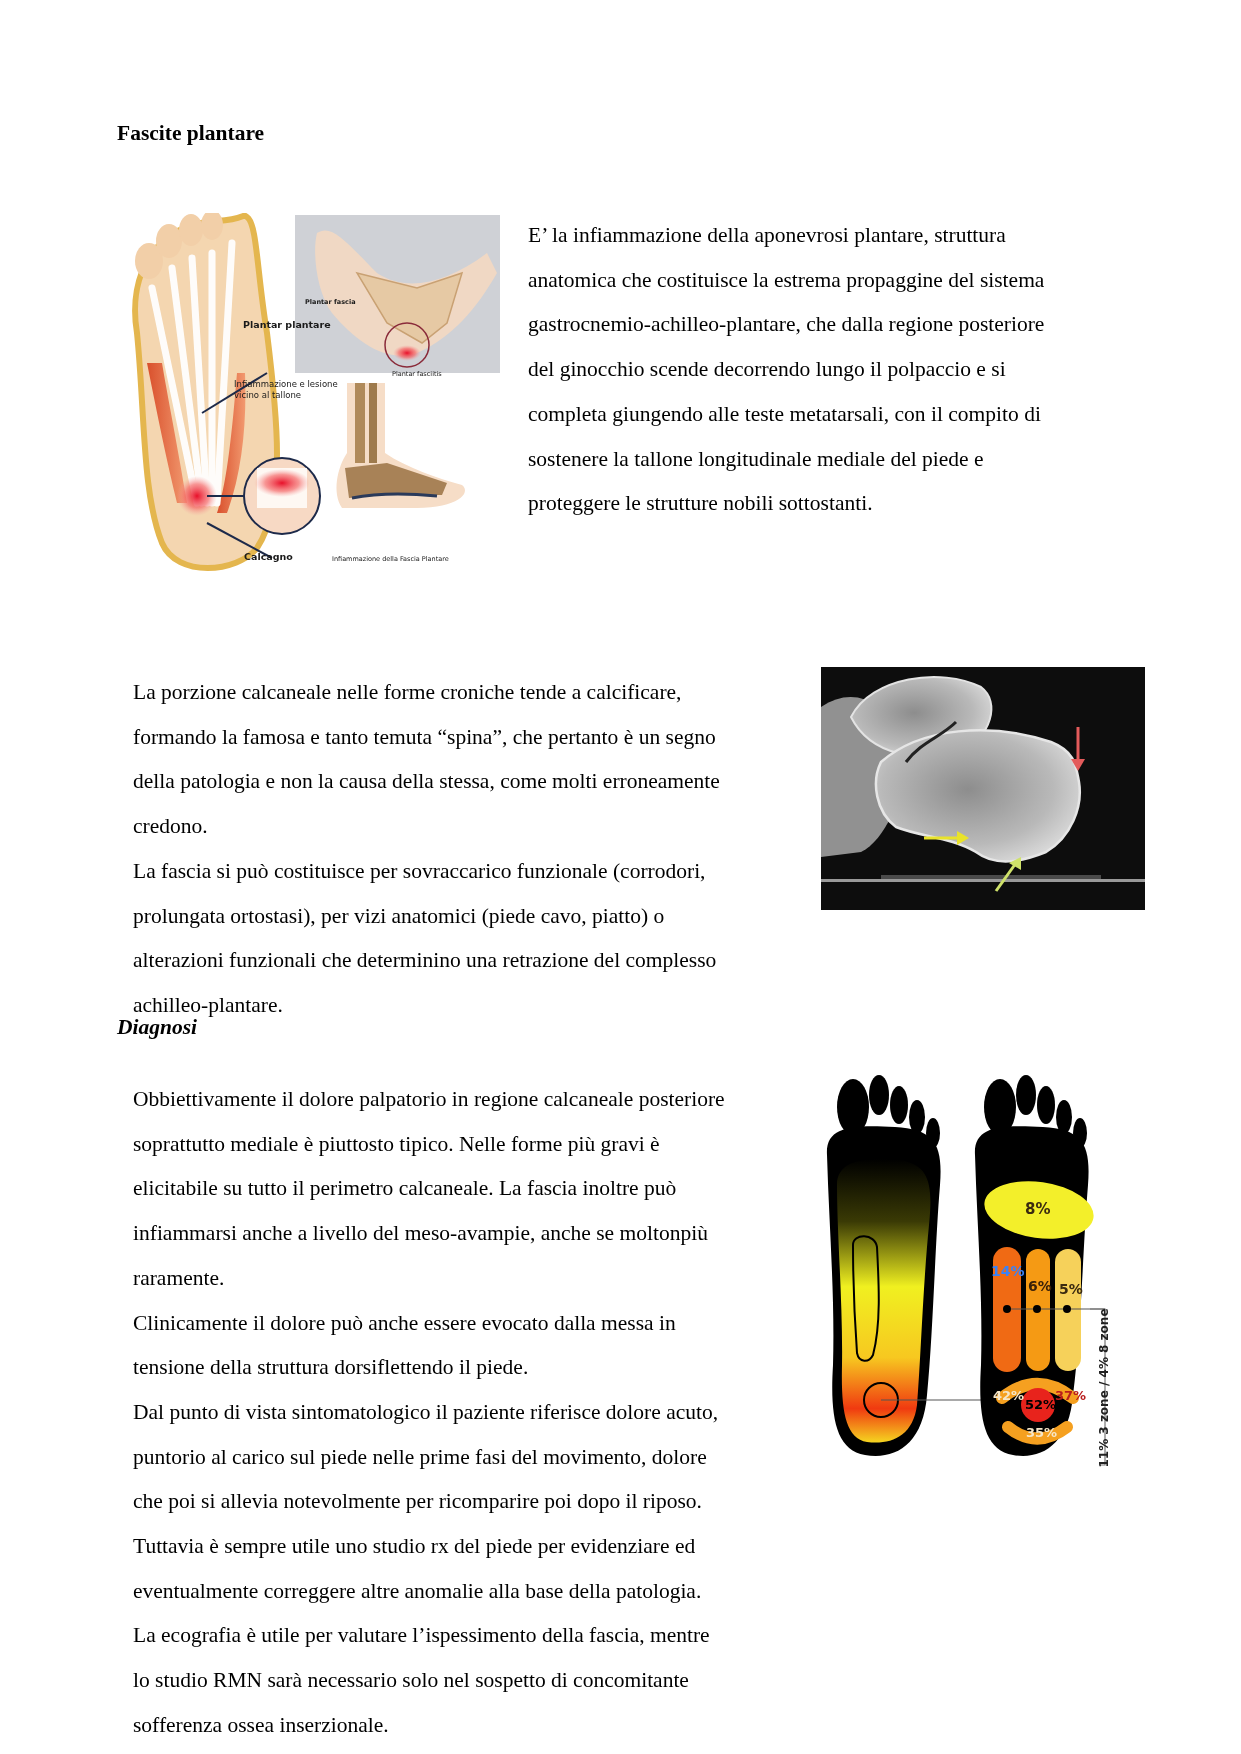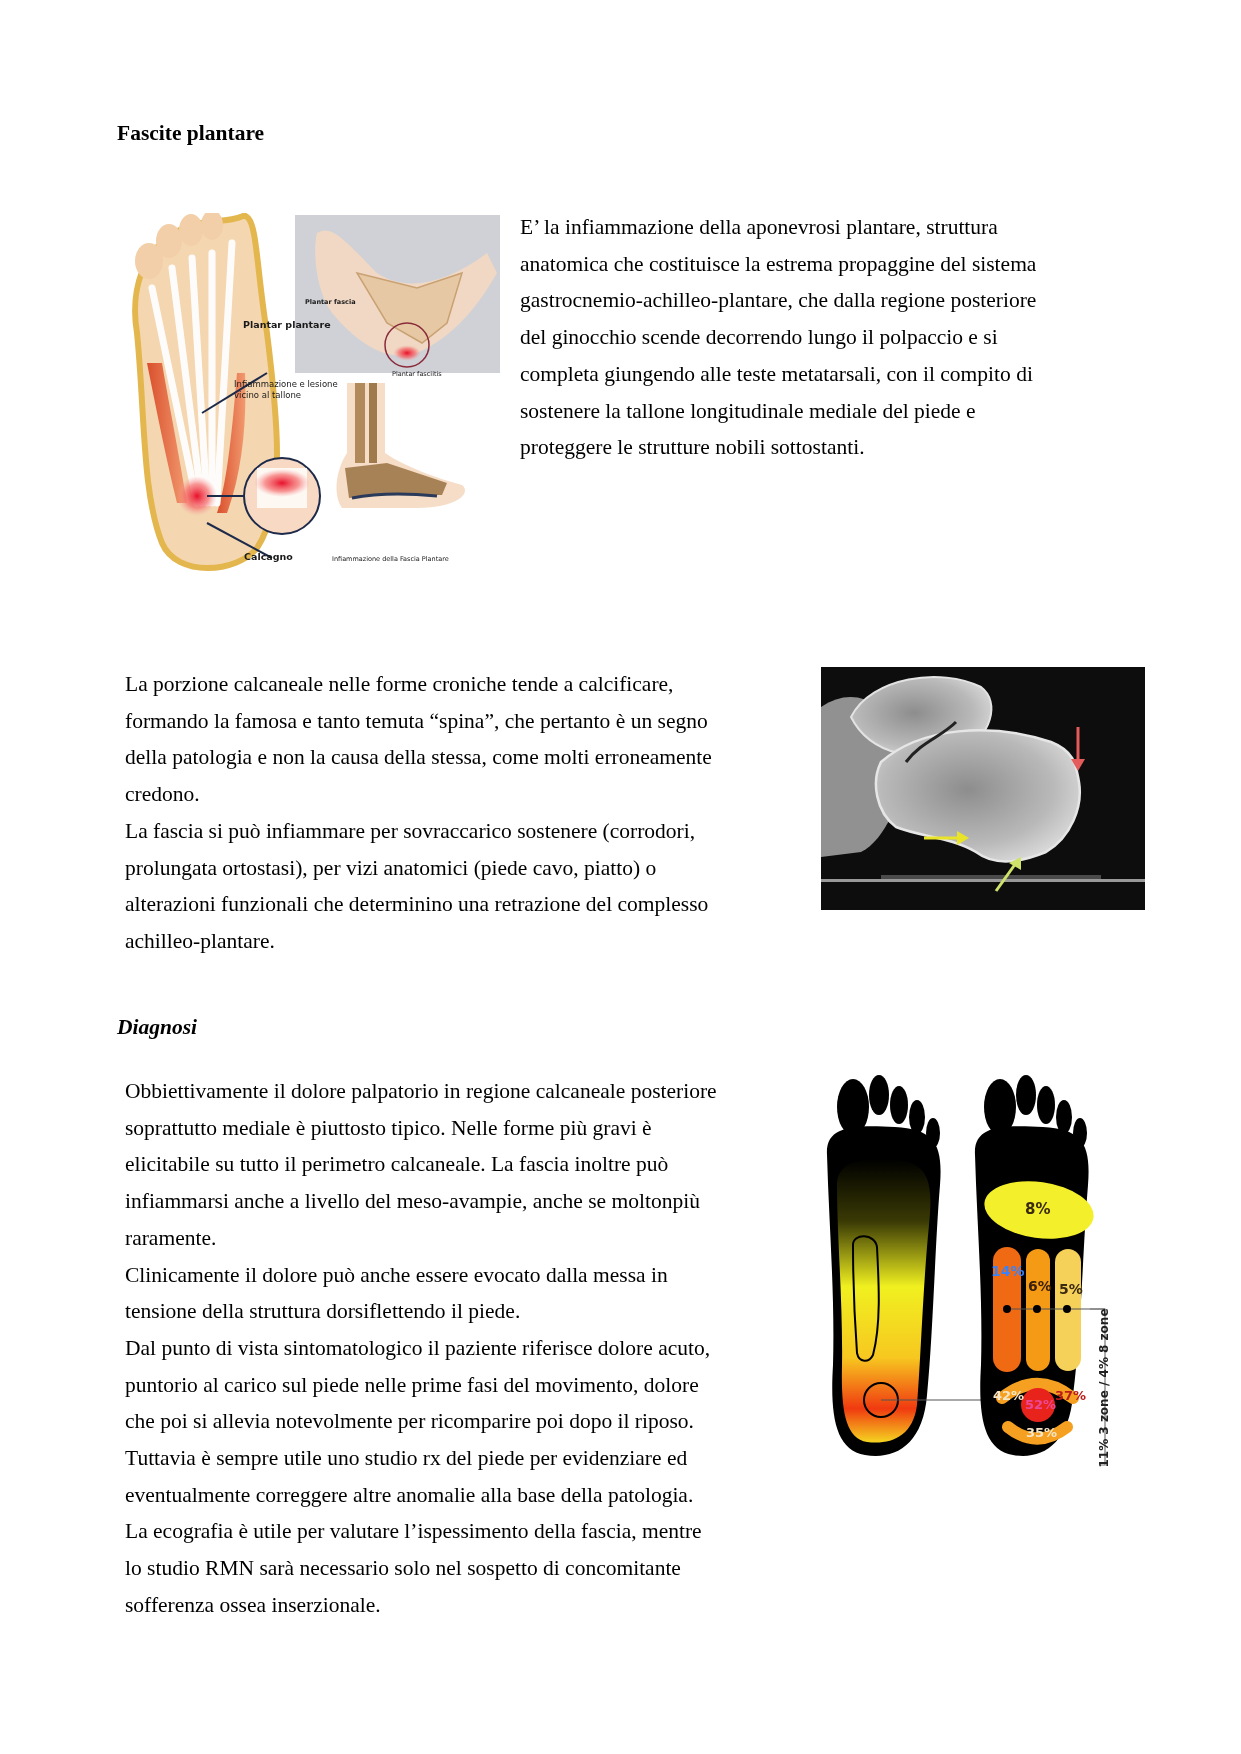--- a/index.html
+++ b/index.html
@@ -6,21 +6,21 @@
   body {
     width: 1241px; height: 1754px; position: relative; overflow: hidden;
     font-family: "Liberation Serif", "DejaVu Serif", serif;
     color: #000;
   }
   .abs { position: absolute; }
   .heading {
     font-weight: bold; font-size: 21.5px; line-height: 28px; margin: 0;
   }
   .para {
-    font-size: 21.5px; line-height: 28.7px; margin: 8px; white-space: pre-line;
+    font-size: 21.5px; line-height: 28.7px; margin: 16px; white-space: pre-line;
   }
   .img-box { position: absolute; overflow: hidden; }
   .lbl { position: absolute; font-family: "DejaVu Sans", sans-serif; font-weight: bold; color: #1a1a1a; white-space: nowrap; }
 </style>
 </head>
 <body>
 
 <h1 class="heading abs" style="left:117px; top:119px;">Fascite plantare</h1>
 
 <div class="img-box" style="left:117px; top:213px; width:388px; height:360px;">
@@ -94,21 +94,21 @@
   <p class="para">completa giungendo alle teste metatarsali, con il compito di</p>
   <p class="para">sostenere la tallone longitudinale mediale del piede e</p>
   <p class="para">proteggere le strutture nobili sottostanti.</p>
 </div>
 
 <div class="abs" style="left:117px; top:662px; width:690px;">
   <p class="para">La porzione calcaneale nelle forme croniche tende a calcificare,</p>
   <p class="para">formando la famosa e tanto temuta “spina”, che pertanto è un segno</p>
   <p class="para">della patologia e non la causa della stessa, come molti erroneamente</p>
   <p class="para">credono.</p>
-  <p class="para">La fascia si può infiammare per sovraccarico sostenere (corrodori,</p>
+  <p class="para">La fascia si può costituisce per sovraccarico funzionale (corrodori,</p>
   <p class="para">prolungata ortostasi), per vizi anatomici (piede cavo, piatto) o</p>
   <p class="para">alterazioni funzionali che determinino una retrazione del complesso</p>
   <p class="para">achilleo-plantare.</p>
 </div>
 
 <div class="img-box" style="left:821px; top:667px; width:324px; height:243px; background:#0c0c0c;">
   <svg width="324" height="243" viewBox="0 0 324 243">
     <defs>
       <radialGradient id="bone" cx="45%" cy="45%" r="60%">
         <stop offset="0%" stop-color="#8d8d8d"></stop>
@@ -204,16 +204,16 @@
       <path d="M275,244 L290,244 L290,400 L285,400" stroke="#777" stroke-width="1.2" fill="none"></path>
     </g>
   </svg>
   
   <span class="lbl" style="left:210px; top:135px; font-size:15px; color:#3a2a10;">8%</span>
   <span class="lbl" style="left:176px; top:198px; font-size:14px; color:#3b82f6;">14%</span>
   <span class="lbl" style="left:213px; top:213px; font-size:14px; color:#3a2008;">6%</span>
   <span class="lbl" style="left:244px; top:216px; font-size:14px; color:#3a2a10;">5%</span>
   <span class="lbl" style="left:178px; top:323px; font-size:13px; color:#f6e6c8;">42%</span>
   <span class="lbl" style="left:240px; top:323px; font-size:13px; color:#b91c1c;">37%</span>
-  <span class="lbl" style="left:210px; top:332px; font-size:13px; color:#ec4899;">52%</span>
+  <span class="lbl" style="left:210px; top:332px; font-size:13px; color:#000000;">52%</span>
   <span class="lbl" style="left:211px; top:360px; font-size:13px; color:#f6e6c8;">35%</span>
   <span class="lbl" style="left:204px; top:316px; font-size:12px; color:#222; transform:rotate(-90deg); transform-origin:center; width:170px; text-align:center;">11% 3 zone / 4% 8 zone</span>
 </div>
 
 </body></html>

